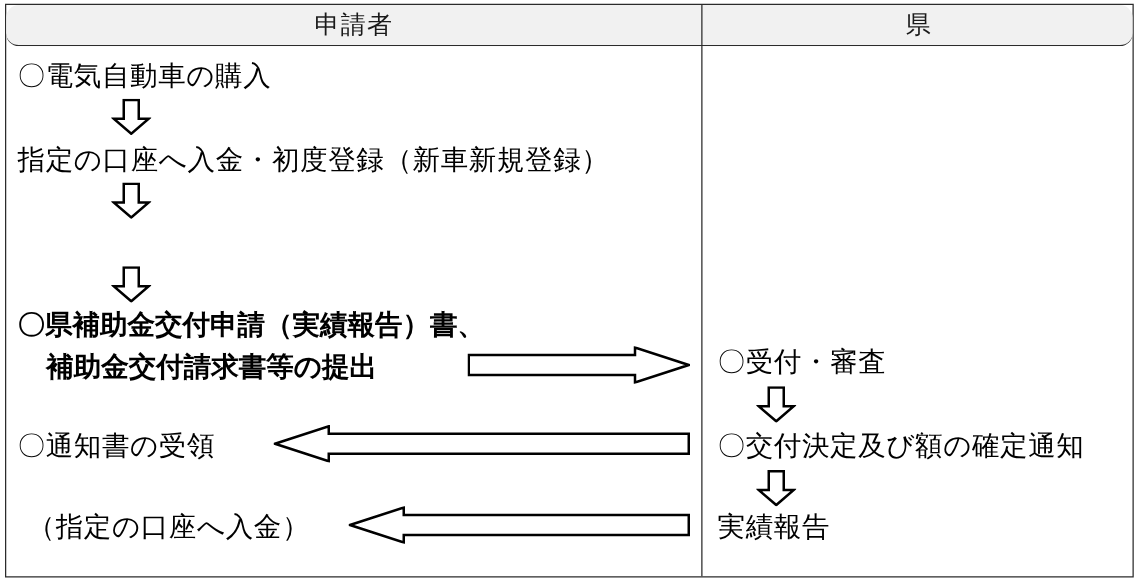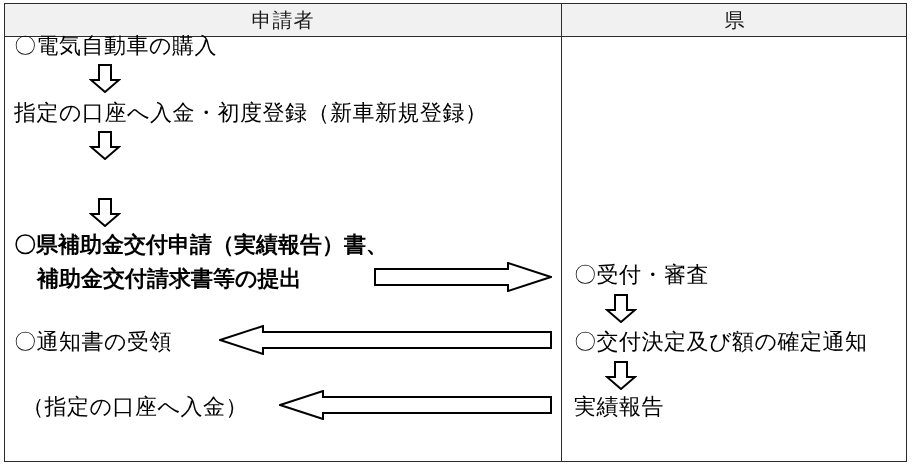--- a/index.html
+++ b/index.html
@@ -29,20 +29,21 @@
   
   .header-row {
     position: absolute;
     left: 0;
     top: 0;
     width: 100%;
     height: 33px;
     background: #f1f1f1;
     border-bottom: 1px solid #2b2b2b;
     box-sizing: border-box;
+    border-radius: 10px;
   }
   .header-cell {
     position: absolute;
     top: 0;
     height: 32px;
     line-height: 32px;
     text-align: center;
     font-size: 20px;
     letter-spacing: 1px;
     color: #1a1a1a;
@@ -55,21 +56,21 @@
     left: 556px;
     top: 0;
     width: 1px;
     height: 100%;
     background: #2b2b2b;
   }
 
   
   .col {
     position: absolute;
-    top: 22px;
+    top: 37px;
     bottom: 0;
   }
   .col-left  { left: 0;     width: 556px; }
   .col-right { left: 557px; width: 346px; }
 
   .step {
     position: absolute;
     font-size: 22px;
     line-height: 26px;
     white-space: nowrap;

